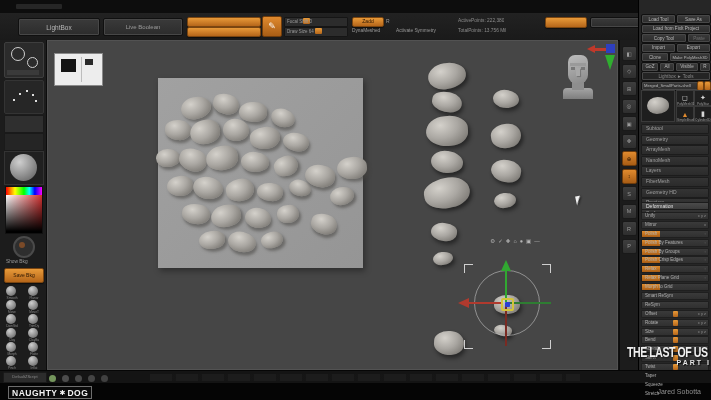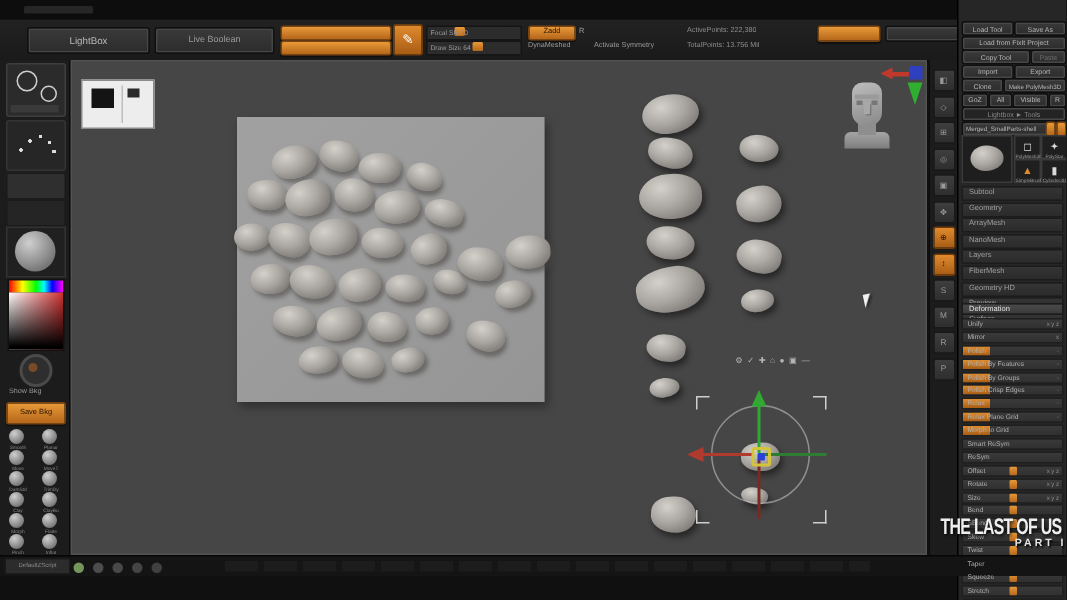--- a/index.html
+++ b/index.html
@@ -441,14 +441,23 @@
         <div style="width: 7px; height: 7px; border-radius: 50%; background: rgb(116, 149, 92);"></div>
         <div style="width: 7px; height: 7px; border-radius: 50%; background: rgb(76, 76, 76);"></div>
         <div style="width: 7px; height: 7px; border-radius: 50%; background: rgb(72, 72, 72);"></div>
         <div style="width: 7px; height: 7px; border-radius: 50%; background: rgb(68, 68, 68);"></div>
         <div style="width: 7px; height: 7px; border-radius: 50%; background: rgb(64, 64, 64);"></div>
       </div>
   <div class="abs" style="left:150px;top:3px;width:430px;height:7px;
               background:repeating-linear-gradient(90deg,#1e1e1e 0 22px,#161616 22px 26px);opacity:.8;"></div>
 </div>
 
+<div class="abs" style="left:0;top:383px;width:711px;height:17px;background:#050505;">
+  <div class="abs" style="left:8px;top:3px;height:11px;display:flex;align-items:center;gap:2px;
+              border:1px solid #6e6e6e;padding:0 3px;background:#0a0a0a;">
+    <span style="color:#f2f2f2;font-weight:bold;font-size:8.5px;letter-spacing:0.5px;">NAUGHTY</span>
+    <span style="color:#f2f2f2;font-size:7px;">✱</span>
+    <span style="color:#f2f2f2;font-weight:bold;font-size:8.5px;letter-spacing:0.5px;">DOG</span>
+  </div>
+  <div class="abs" style="right:10px;top:5px;color:#8f8f8f;font-size:7px;">Jared Sobotta</div>
+</div>
 
 </div>
 
 </body></html>

